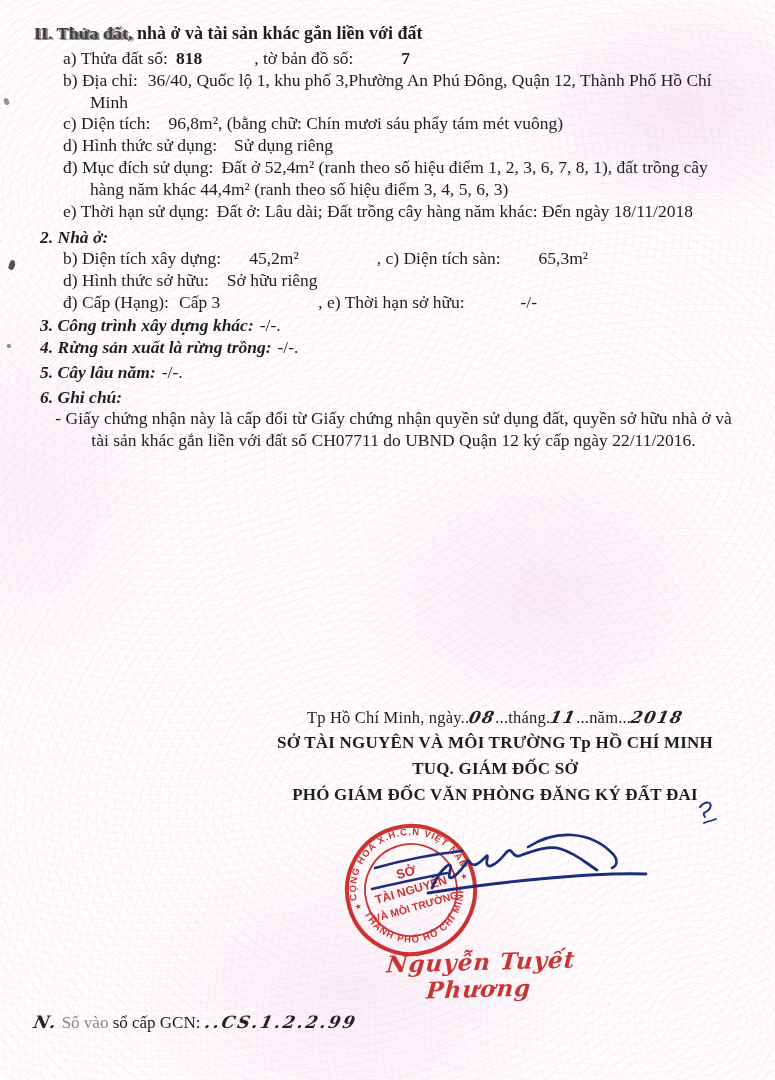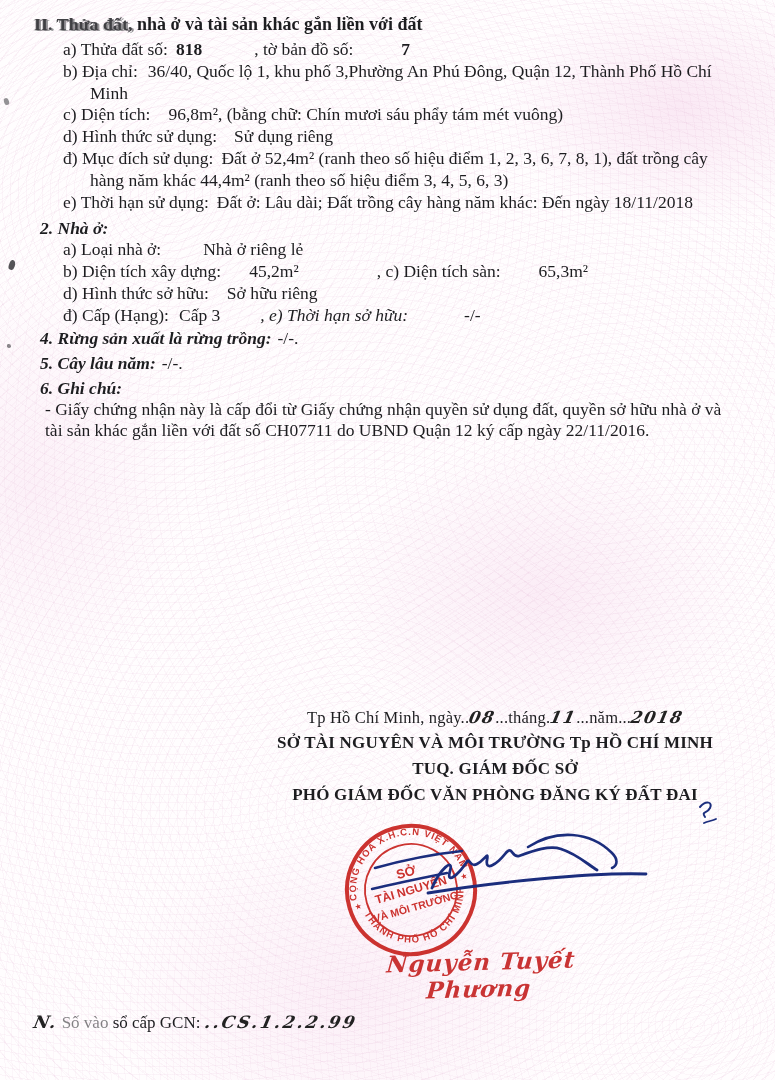--- a/index.html
+++ b/index.html
@@ -12,40 +12,40 @@
     background-image:
       repeating-radial-gradient(circle at 22% 18%, rgba(228,186,214,.13) 0 1px, transparent 1px 8px),
       repeating-radial-gradient(circle at 78% 42%, rgba(228,186,214,.11) 0 1px, transparent 1px 10px),
       repeating-radial-gradient(circle at 45% 75%, rgba(228,186,214,.12) 0 1px, transparent 1px 9px),
       repeating-radial-gradient(circle at 90% 95%, rgba(228,186,214,.10) 0 1px, transparent 1px 7px),
       radial-gradient(ellipse 260px 170px at 88% 10%, rgba(246,216,236,.55), transparent 70%),
       radial-gradient(ellipse 300px 220px at 70% 55%, rgba(246,216,236,.45), transparent 70%),
       radial-gradient(ellipse 340px 240px at 45% 92%, rgba(246,216,236,.4), transparent 70%),
       radial-gradient(ellipse 220px 300px at 4% 45%, rgba(246,216,236,.35), transparent 70%);
   }
-  .body-text{position:absolute;left:30px;top:12px;width:712px;}
+  .body-text{position:absolute;left:30px;top:21px;width:712px;}
   .title{font-size:18px;line-height:24px;font-weight:bold;margin:0 0 3px 4px;}
   .smudge{
     display:inline-block;filter:blur(.6px);opacity:.88;color:#26262a;
     text-shadow:2px 1px 0 rgba(35,35,40,.55), -1px 1px 0 rgba(35,35,40,.3);
     transform:scaleY(.96);
   }
   .smudge-light{
     display:inline-block;filter:blur(.45px);opacity:.9;
     text-shadow:1.5px .5px 0 rgba(35,35,40,.5);
   }
   .sec-head{font-size:17.5px;line-height:22px;font-weight:bold;font-style:italic;margin:0 0 0 10px;}
   .sec-head .val{font-style:normal;font-weight:normal;margin-left:6px;}
   .item{font-size:17.5px;line-height:21.8px;margin:0;padding-left:60px;text-indent:-27px;}
-  .note{font-size:17.5px;line-height:21.8px;margin:0;padding-left:15px;text-indent:0;}
+  .note{font-size:17.5px;line-height:21.8px;margin:0;padding-left:15px;text-indent:0;text-align:center;}
   .b{font-weight:bold;}
   .ml8{margin-left:8px;}   .ml10{margin-left:10px;} .ml17{margin-left:17px;}
   .ml18{margin-left:18px;} .ml28{margin-left:28px;} .ml38{margin-left:38px;text-align:center;}
   .ml42{margin-left:42px;} .ml48{margin-left:48px;} .ml52{margin-left:52px;}
-  .ml56{margin-left:56px;} .ml66{margin-left:40px;font-style:italic;} .ml78{margin-left:78px;}
+  .ml56{margin-left:56px;} .ml66{margin-left:98px;} .ml78{margin-left:78px;}
   .gap1{height:4px;} .gap2{height:3px;}
   .sign-block{position:absolute;left:255px;top:706px;width:480px;text-align:center;}
   .date-line{font-size:16.5px;line-height:24px;letter-spacing:.2px;}
   .hw{
     font-family:"DejaVu Serif",serif;font-style:italic;font-weight:bold;
     display:inline-block;transform:skewX(-12deg);letter-spacing:1.5px;color:#222;
   }
   .org-line{font-size:17px;line-height:26px;font-weight:bold;letter-spacing:.2px;}
   .pos-line{font-size:17px;line-height:26px;font-weight:bold;letter-spacing:.2px;}
   .stamp-wrap{position:absolute;left:341px;top:820px;width:140px;height:140px;opacity:.92;}
@@ -88,28 +88,28 @@
     <p class="item"><span>d) Hình thức sử dụng:</span><span class="ml17">Sử dụng riêng</span></p>
 
     <p class="item"><span>đ) Mục đích sử dụng:</span><span class="ml8">Đất ở 52,4m² (ranh theo số hiệu điểm 1, 2, 3, 6, 7, 8, 1), đất trồng cây hàng năm khác 44,4m² (ranh theo số hiệu điểm 3, 4, 5, 6, 3)</span></p>
 
     <p class="item"><span>e) Thời hạn sử dụng:</span><span class="ml8">Đất ở: Lâu dài; Đất trồng cây hàng năm khác: Đến ngày 18/11/2018</span></p>
 
 
     <div class="gap1"></div>
     <p class="sec-head">2. Nhà ở:</p>
 
-    <p class="item"><span>a) Loại nhà ở:</span><span class="ml42">Nhà ở riêng lẻ</span></p>
 
     <p class="item"><span>b) Diện tích xây dựng:</span><span class="ml28">45,2m²</span><span class="ml78">, c) Diện tích sàn:</span><span class="ml38">65,3m²</span></p>
 
     <p class="item"><span>d) Hình thức sở hữu:</span><span class="ml18">Sở hữu riêng</span></p>
 
     <p class="item"><span>đ) Cấp (Hạng):</span><span class="ml10">Cấp 3</span><span class="ml66">, e) Thời hạn sở hữu:</span><span class="ml56">-/-</span></p>
 
+    <p class="sec-head"><span>3. Công trình xây dựng khác:</span><span class="val">-/-.</span></p>
 
     <p class="sec-head"><span>4. Rừng sản xuất là rừng trồng:</span><span class="val">-/-.</span></p>
 
     <div class="gap2"></div>
     <p class="sec-head"><span>5. Cây lâu năm:</span><span class="val">-/-.</span></p>
 
     <div class="gap2"></div>
     <p class="sec-head">6. Ghi chú:</p>
     <p class="note">- Giấy chứng nhận này là cấp đổi từ Giấy chứng nhận quyền sử dụng đất, quyền sở hữu nhà ở và tài sản khác gắn liền với đất số CH07711 do UBND Quận 12 ký cấp ngày 22/11/2016.</p>
 

